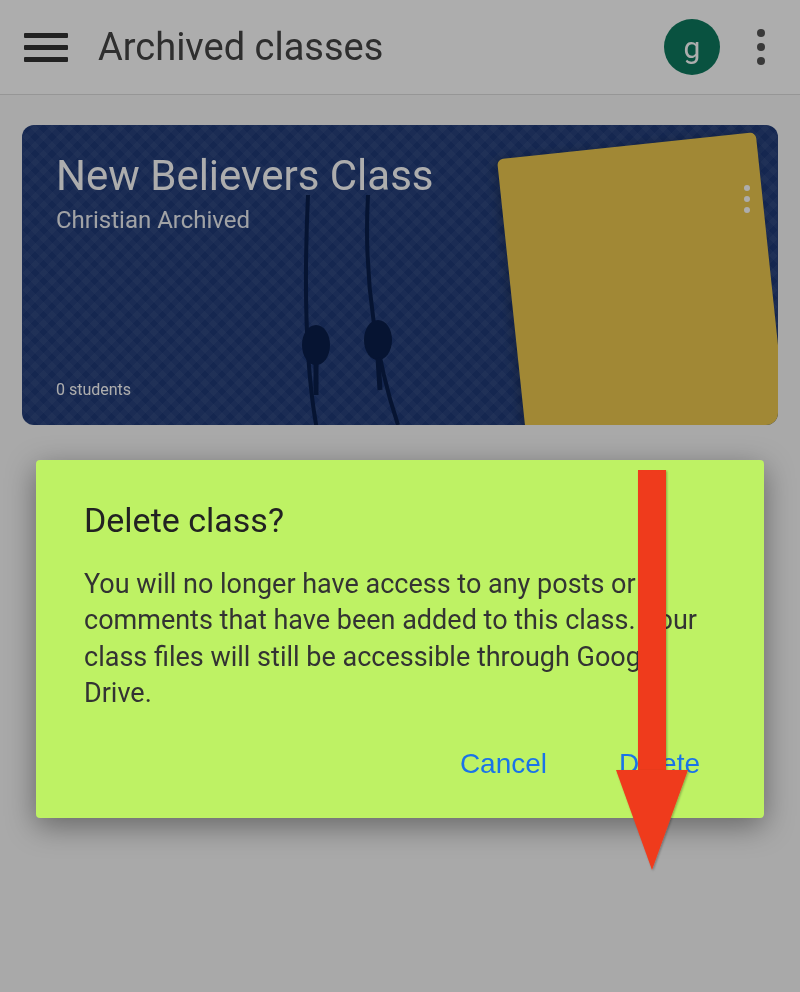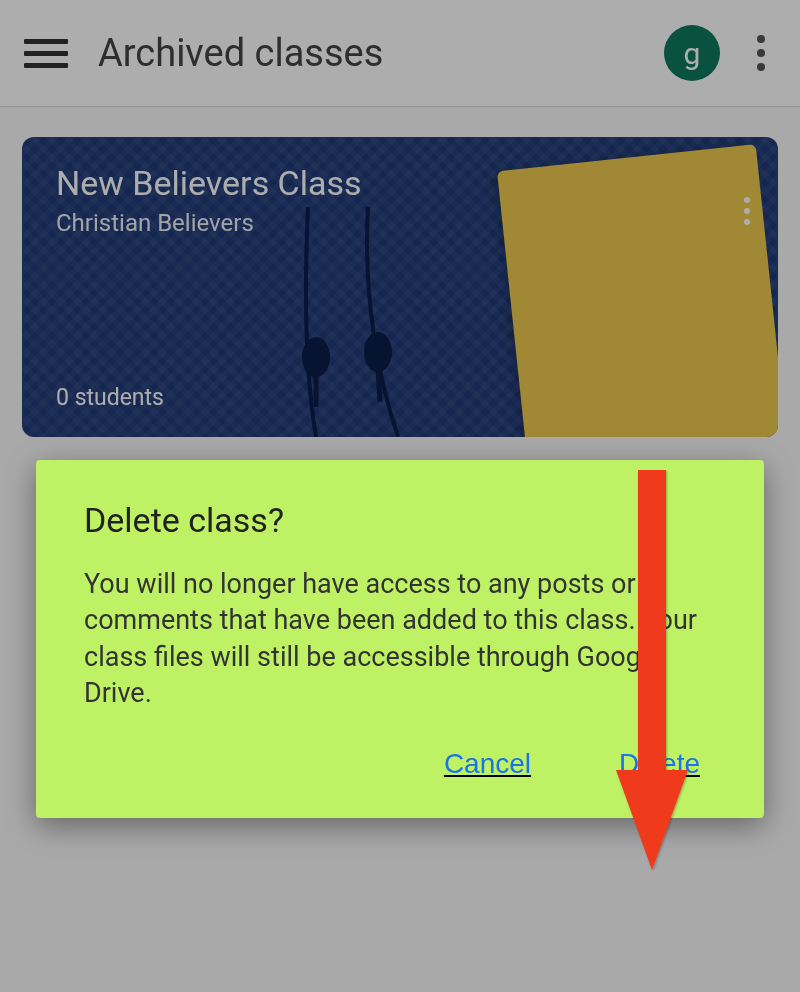--- a/index.html
+++ b/index.html
@@ -16,21 +16,21 @@
       inset: 0;
       background: rgba(0,0,0,0.32);
       pointer-events: none;
     }
     .app-content {
       width: 100%;
       height: 100%;
       background: #fafafa;
     }
     .topbar {
-      height: 107px;
+      height: 95px;
       display: flex;
       align-items: center;
       padding: 0 24px;
       background: #fff;
       border-bottom: 1px solid #ddd;
     }
     .hamburger {
       width: 44px;
       height: 44px;
       display: flex;
@@ -85,23 +85,23 @@
       border-radius: 12px;
       overflow: hidden;
       background: #1f3a77;
       background-image: repeating-linear-gradient(45deg, rgba(255,255,255,0.04) 0 6px, transparent 6px 12px),
                         repeating-linear-gradient(-45deg, rgba(255,255,255,0.04) 0 6px, transparent 6px 12px);
       color: #fff;
       padding: 26px 34px;
       display: flex;
       flex-direction: column;
     }
-    .class-title { font-size: 34px; font-weight: 400; margin-bottom: 6px; }
+    .class-title { font-size: 42px; font-weight: 400; margin-bottom: 6px; }
     .class-subtitle { font-size: 24px; opacity: 0.92; }
-    .class-students { margin-top: auto; font-size: 23px; }
+    .class-students { margin-top: auto; font-size: 16px; }
     .card-kebab {
       position: absolute;
       right: 28px;
       top: 60px;
       display: flex;
       flex-direction: column;
       gap: 5px;
     }
     .card-kebab span {
       width: 6px; height: 6px; background: #fff; border-radius: 50%;
@@ -149,23 +149,22 @@
     }
     .dialog-warning {
       font-size: 27px;
       font-weight: 700;
       color: #111;
       margin-bottom: 40px;
     }
     .dialog-actions {
       display: flex;
       justify-content: flex-end;
-      gap: 76px;
+      gap: 60px;
       padding-right: 10px;
-      text-decoration: underline;
     }
     .dialog-actions button {
       background: none;
       border: none;
       font-size: 28px;
       font-weight: 500;
       color: #1a73e8;
       cursor: pointer;
       padding: 8px 6px;
     }
@@ -206,21 +205,21 @@
         <ellipse cx="110" cy="155" rx="14" ry="20" fill="#0a1e4a"></ellipse>
         <path d="M48 178 L48 210" stroke="#0a1e4a" stroke-width="5"></path>
         <path d="M110 173 L112 205" stroke="#0a1e4a" stroke-width="5"></path>
       </svg>
       <div class="card-kebab">
         <span></span>
           <span></span>
           <span></span>
       </div>
       <div class="class-title">New Believers Class</div>
-      <div class="class-subtitle">Christian Believers</div>
+      <div class="class-subtitle">Christian Archived</div>
       <div class="class-students">0 students</div>
     </div>
   </div>
 </div>
 
 <div class="backdrop"></div>
 
 <div class="dialog">
   <div class="dialog-title">Delete class?</div>
   <div class="dialog-body">You will no longer have access to any posts or comments that have been added to this class. Your class files will still be accessible through Google Drive.</div>

